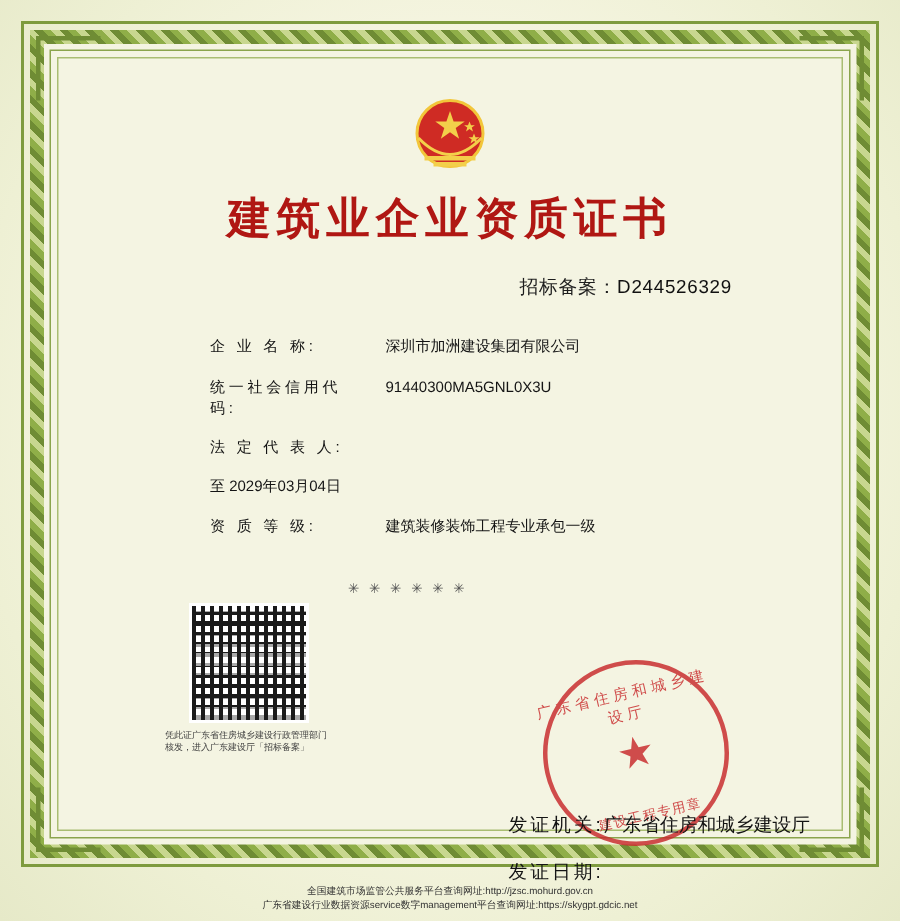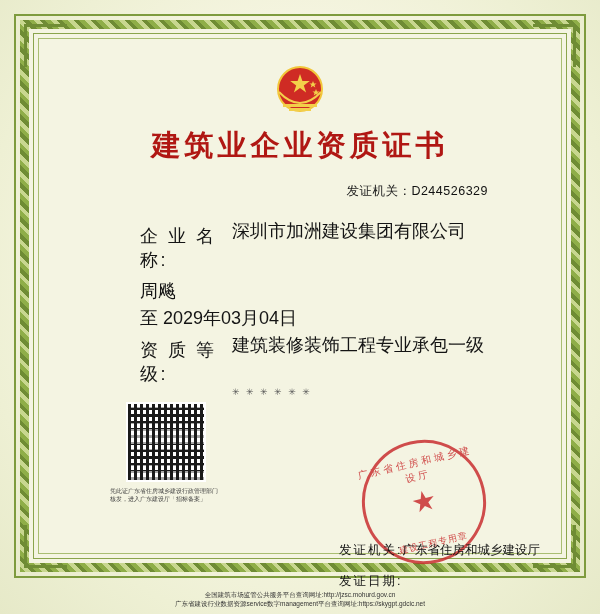--- a/index.html
+++ b/index.html
@@ -137,22 +137,23 @@
   .fields {
     position: absolute;
     top: 224px;
     left: 140px;
     right: 60px;
   }
   .field-row {
     display: flex;
     align-items: flex-start;
     margin-bottom: 12px;
-    font-size: 18px;
+    font-size: 10px;
     color: #141414;
+    gap: 25px;
   }
   .field-label {
     width: 92px;
     flex: 0 0 92px;
     letter-spacing: 2.5px;
     color: #141414;
   }
   .field-value {
     flex: 1;
     line-height: 15px;
@@ -286,30 +287,34 @@
     <polygon points="44,19 45,21.5 47.6,21.5 45.5,23 46.3,25.6 44,24 41.7,25.6 42.5,23 40.4,21.5 43,21.5" fill="#f3cf4a"></polygon>
     <polygon points="47,27 48,29.5 50.6,29.5 48.5,31 49.3,33.6 47,32 44.7,33.6 45.5,31 43.4,29.5 46,29.5" fill="#f3cf4a"></polygon>
     <rect x="14" y="42" width="34" height="3" fill="#f3cf4a"></rect>
     <rect x="20" y="46" width="22" height="3" fill="#f3cf4a"></rect>
     <path d="M10 30 Q31 52 52 30" stroke="#f3cf4a" stroke-width="2" fill="none"></path>
   </svg>
 
   <div class="title">建筑业企业资质证书</div>
 
   <div class="cert-no">
-    <span class="label">发证机关：</span><span class="value">D244526329</span>
+    <span class="label">招标备案：</span><span class="value">D244526329</span>
   </div>
 
   <div class="fields">
     <div class="field-row">
       <div class="field-label">企 业 名 称:</div>
       <div class="field-value">深圳市加洲建设集团有限公司</div>
     </div>
     <div class="field-row">
-      <div class="field-value">周飚</div>
+      <div class="field-label">统一社会信用代码:</div>
+      <div class="field-value">91440300MA5GNL0X3U</div>
+    </div>
+    <div class="field-row">
+      <div class="field-label">法 定 代 表 人:</div>
     </div>
     <div class="field-row">
       <div class="field-value">至 2029年03月04日</div>
     </div>
     <div class="field-row">
       <div class="field-label">资 质 等 级:</div>
       <div class="field-value">建筑装修装饰工程专业承包一级</div>
     </div>
   </div>
 

